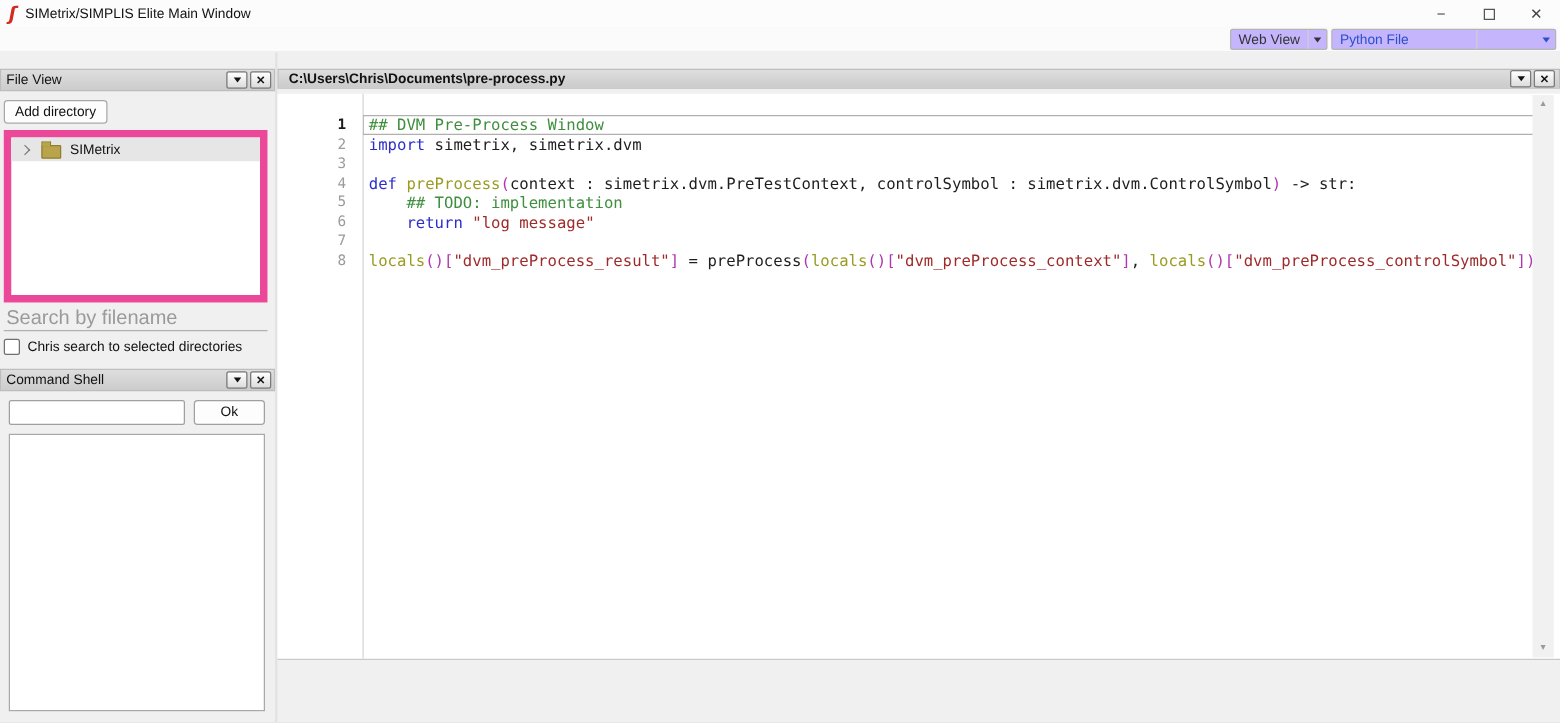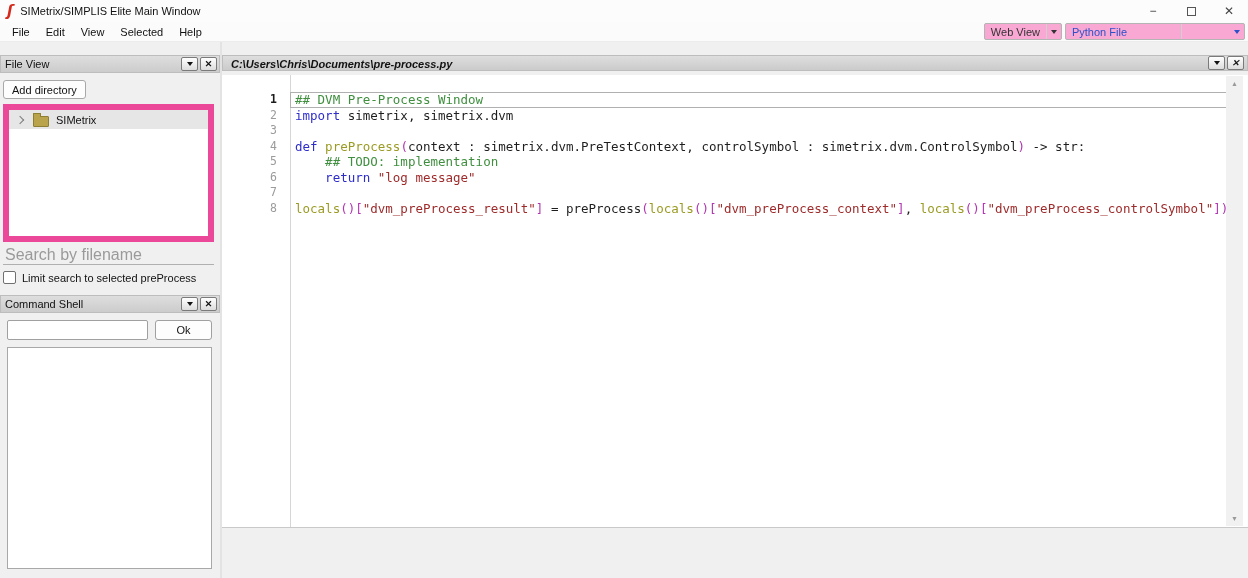--- a/index.html
+++ b/index.html
@@ -12,21 +12,21 @@
   #app-logo { font-family:"DejaVu Sans", sans-serif; font-style:italic; font-weight:bold; font-size:15px; color:#d42a1e; margin:0 7px 0 7px; line-height:1; }
   #window-title { font-size:11px; color:#111; }
   #win-controls { position:absolute; right:0; top:0; height:22px; display:flex; }
   .win-btn { width:38px; height:22px; display:flex; align-items:center; justify-content:center; color:#444; font-size:12px; }
   .max-glyph { width:9px; height:9px; border:1px solid #555; background:transparent; }
 
   
   #menubar { position:absolute; left:0; top:22px; width:1248px; height:20px; background:#fbfbfb; border-bottom:1px solid #ececec; display:flex; align-items:center; padding-left:4px; }
   .menu-item { font-size:11px; color:#111; padding:2px 8px; }
   #menubar-right { position:absolute; right:3px; top:1px; display:flex; gap:3px; }
-  .dd-btn { display:flex; align-items:center; background:#f9a8d4; border:1px solid #b4b4b4; border-radius:2px; height:17px; font-size:11px; color:#333; }
+  .dd-btn { display:flex; align-items:center; background:#c4b5fd; border:1px solid #b4b4b4; border-radius:2px; height:17px; font-size:11px; color:#333; }
   .dd-label { padding:0 6px; }
   .dd-sep { width:1px; height:15px; background:#d0d0d0; }
   .tri { width:0; height:0; border-left:3.5px solid transparent; border-right:3.5px solid transparent; border-top:4px solid currentColor; margin:0 4px; }
   .pf { color:var(--accent,#2b50c8);gap:48px; }
 
   
   .panel-header { position:absolute; left:0; width:220px; height:18px; background:linear-gradient(#dedede,#cccccc); border:1px solid #bdbdbd; display:flex; align-items:center; padding:0 2px 0 4px; }
   .panel-title { font-size:11px; color:#111; flex:1; }
   .panel-btn { width:17px; height:14px; border:1px solid #7a7a7a; border-radius:2px; background:linear-gradient(#ffffff,#dcdcdc); display:flex; align-items:center; justify-content:center; margin-left:2px; }
   .panel-btn .tri { margin:0; border-top-color:#111; }
@@ -50,21 +50,21 @@
   #cmdshell-header { top:295px; }
   #cmd-combo { position:absolute; left:7px; top:320px; width:141px; height:20px; background:#fff; border:1px solid #a0a0a0; border-radius:2px; display:flex; align-items:center; }
   #cmd-combo input { flex:1; border:none; outline:none; font-size:11px; padding:0 4px; background:transparent; font-family:"Liberation Sans",sans-serif; }
   .chevron-down { width:6px; height:6px; border-left:1.5px solid #777; border-bottom:1.5px solid #777; transform:rotate(-45deg); margin:0 7px 2px 0; }
   #ok-btn { position:absolute; left:155px; top:320px; width:57px; height:20px; background:#fdfdfd; border:1px solid #a0a0a0; border-radius:3px; font-size:11px; color:#111; display:flex; align-items:center; justify-content:center; }
   #cmd-output { position:absolute; left:7px; top:347px; width:205px; height:222px; background:#fff; border:1px solid #a8a8a8; }
 
   #v-divider { position:absolute; left:220px; top:42px; width:2px; height:536px; background:#e3e3e3; }
 
   
-  #editor-header { position:absolute; left:222px; top:55px; width:1026px; height:16px; background:linear-gradient(#dedede,#cbcbcb); border:1px solid #bdbdbd; display:flex; align-items:flex-end; padding:0 3px 0 8px;font-style:italic; }
+  #editor-header { position:absolute; left:222px; top:55px; width:1026px; height:16px; background:linear-gradient(#dedede,#cbcbcb); border:1px solid #bdbdbd; display:flex; align-items:center; padding:0 3px 0 8px; }
   #editor-title { font-size:11px; font-weight:bold; color:#111; flex:1; }
   #editor-body { position:absolute; left:222px; top:75px; width:1026px; height:453px; background:#fff; border-bottom:1px solid #c9c9c9; }
   #gutter-line { position:absolute; left:68px; top:0; bottom:0; width:1px; background:#d6d6d6; }
   #code-lines { position:absolute; left:0; top:17px; right:20px; }
   .code-row { display:flex; height:15.5px; line-height:15.5px; font-family:"DejaVu Sans Mono", monospace; font-size:12.5px; }
   .gutter-num { width:68px; padding-right:13px; text-align:right; color:#9b9b9b; font-size:11.5px; flex:none; }
   .gutter-num.active { color:#1a1a1a; font-weight:bold; }
   .code-text { flex:1; padding-left:5px; white-space:pre; }
   .current-line { box-shadow:inset 0 0 0 1px #b0b0b0; }
   #editor-scrollbar { position:absolute; right:5px; top:1px; bottom:1px; width:17px; background:#f1f1f1; display:flex; flex-direction:column; justify-content:space-between; align-items:center; }
@@ -92,27 +92,20 @@
     <div id="win-controls">
       <span class="win-btn">−</span>
       <span class="win-btn">
           <span class="max-glyph"></span>
         </span>
       <span class="win-btn">✕</span>
     </div>
   </div>
 
   <div id="menubar">
-    <span id="menu-items" style="display:flex">
-        <span class="menu-item">File</span>
-        <span class="menu-item">Edit</span>
-        <span class="menu-item">View</span>
-        <span class="menu-item">Selected</span>
-        <span class="menu-item">Help</span>
-      </span>
     <div id="menubar-right">
       <div class="dd-btn">
         <span class="dd-label">Web View</span>
         <span class="dd-sep"></span>
         <span class="tri"></span>
       </div>
       <div class="dd-btn pf" style="--accent: #2b50c8;">
         <span class="dd-label">Python File</span>
         <span class="dd-sep"></span>
         <span class="tri"></span>
@@ -135,21 +128,21 @@
       <span class="expand-chevron"></span>
       <span class="folder-icon" style="--c: #b9a44c;">
           <span class="folder-flap"></span>
         </span>
       <span class="tree-label">SIMetrix</span>
     </div>
   </div>
   <input id="search-input" placeholder="Search by filename" style="">
   <div id="limit-row">
     <span id="limit-checkbox"></span>
-    <span id="limit-label">Limit search to selected preProcess</span>
+    <span id="limit-label">Chris search to selected directories</span>
   </div>
 
   <div class="panel-header" id="cmdshell-header">
     <span class="panel-title">Command Shell</span>
     <span class="panel-btn">
         <span class="tri"></span>
       </span>
     <span class="panel-btn">
         <span class="x-glyph">✕</span>
       </span>

